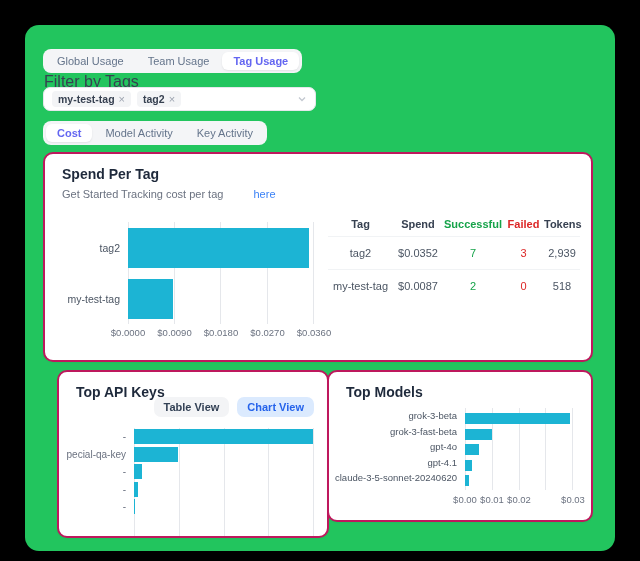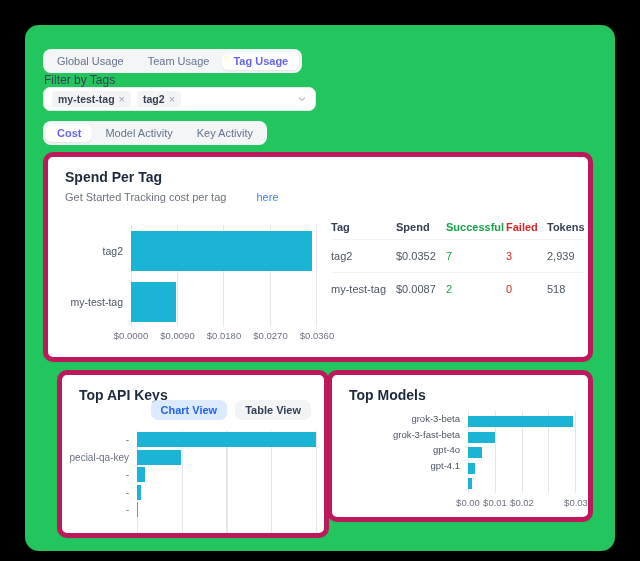--- a/index.html
+++ b/index.html
@@ -8,31 +8,31 @@
     border-radius:14px;box-shadow:0 4px 18px rgba(0,0,0,.35);}
   
   .tabbar{position:absolute;display:inline-flex;align-items:center;background:#f4f5f7;
     border-radius:8px;padding:3px;gap:2px;}
   .tab{font-size:11px;font-weight:500;color:#64748b;padding:3px 11px;border-radius:6px;
     white-space:nowrap;cursor:pointer;}
   .tab.active{background:#fff;color:#6366f1;font-weight:600;box-shadow:0 1px 2px rgba(0,0,0,.08);}
   #tabbar-main{left:18px;top:24px;}
   #tabbar-sub{left:18px;top:96px;}
   
-  .filter-label{position:absolute;left:19px;top:48px;font-size:12px;color:#374151;}
+  .filter-label{position:absolute;left:19px;top:48px;font-size:16px;color:#374151;}
   .tag-select{position:absolute;left:18px;top:62px;width:273px;height:24px;background:#fff;
     border:1px solid #e5e7eb;border-radius:7px;display:flex;align-items:center;gap:6px;
     padding:0 8px;box-sizing:border-box;}
   .chip{display:inline-flex;align-items:center;gap:4px;background:#f3f4f6;border-radius:4px;
     padding:2px 6px;font-size:10.5px;font-weight:600;color:#374151;}
   .chip .x{color:#9ca3af;font-weight:400;font-size:11px;line-height:1;cursor:pointer;}
   .chevron{margin-left:auto;color:#c3c8d0;display:flex;}
   
-  .card{position:absolute;background:#fff;border:5px solid #be185d;border-radius:10px;
-    box-shadow:0 1px 2px rgba(16,24,40,.04);box-sizing:border-box;overflow:hidden;}
+  .card{position:absolute;background:#fff;border:2px solid #be185d;border-radius:10px;
+    box-shadow:0 1px 2px rgba(16,24,40,.04);box-sizing:border-box;overflow:hidden;text-align:center;}
   #card-spend{left:18px;top:127px;width:550px;height:210px;}
   #card-keys{left:32px;top:345px;width:272px;height:168px;}
   #card-models{left:302px;top:345px;width:266px;height:152px;}
   .card-title{position:absolute;left:17px;top:12px;font-size:14px;font-weight:700;color:#1e293b;}
   .card-sub{position:absolute;left:17px;top:34px;font-size:11px;color:#6b7280;}
   .card-sub a{color:#3b82f6;text-decoration:none;cursor:pointer;padding-left:27px;}
   
   .chart{position:absolute;display:flex;}
   .ylabels{display:flex;flex-direction:column;box-sizing:border-box;}
   .ylabel{display:flex;align-items:center;justify-content:flex-end;padding-right:8px;
@@ -164,22 +164,22 @@
         <span class="c-green">2</span>
         <span class="c-red">0</span>
         <span>518</span>
       </div>
     </div>
   </div>
 
   <div class="card" id="card-keys">
     <div class="card-title">Top API Keys</div>
     <div class="view-btns">
+      <div class="vbtn">Table View</div>
       <div class="vbtn active">Chart View</div>
-      <div class="vbtn">Table View</div>
     </div>
     <div class="chart" id="chart-keys">
       <div class="ylabels">
           <div class="ylabel">-</div>
           <div class="ylabel">pecial-qa-key</div>
           <div class="ylabel">-</div>
           <div class="ylabel">-</div>
           <div class="ylabel">-</div>
         </div>
       <div class="plot">
@@ -203,20 +203,21 @@
   </div>
 
   <div class="card" id="card-models">
     <div class="card-title">Top Models</div>
     <div class="chart" id="chart-models">
       <div class="ylabels">
           <div class="ylabel">grok-3-beta</div>
           <div class="ylabel">grok-3-fast-beta</div>
           <div class="ylabel">gpt-4o</div>
           <div class="ylabel">gpt-4.1</div>
+          <div class="ylabel">claude-3-5-sonnet-20240620</div>
         </div>
       <div class="plot">
           <div class="hrow">
             <div class="hbar" style="width: 98.3333%; background: rgb(28, 180, 212);"></div>
           </div>
           <div class="hrow">
             <div class="hbar" style="width: 25.6667%; background: rgb(28, 180, 212);"></div>
           </div>
           <div class="hrow">
             <div class="hbar" style="width: 13.3333%; background: rgb(28, 180, 212);"></div>

